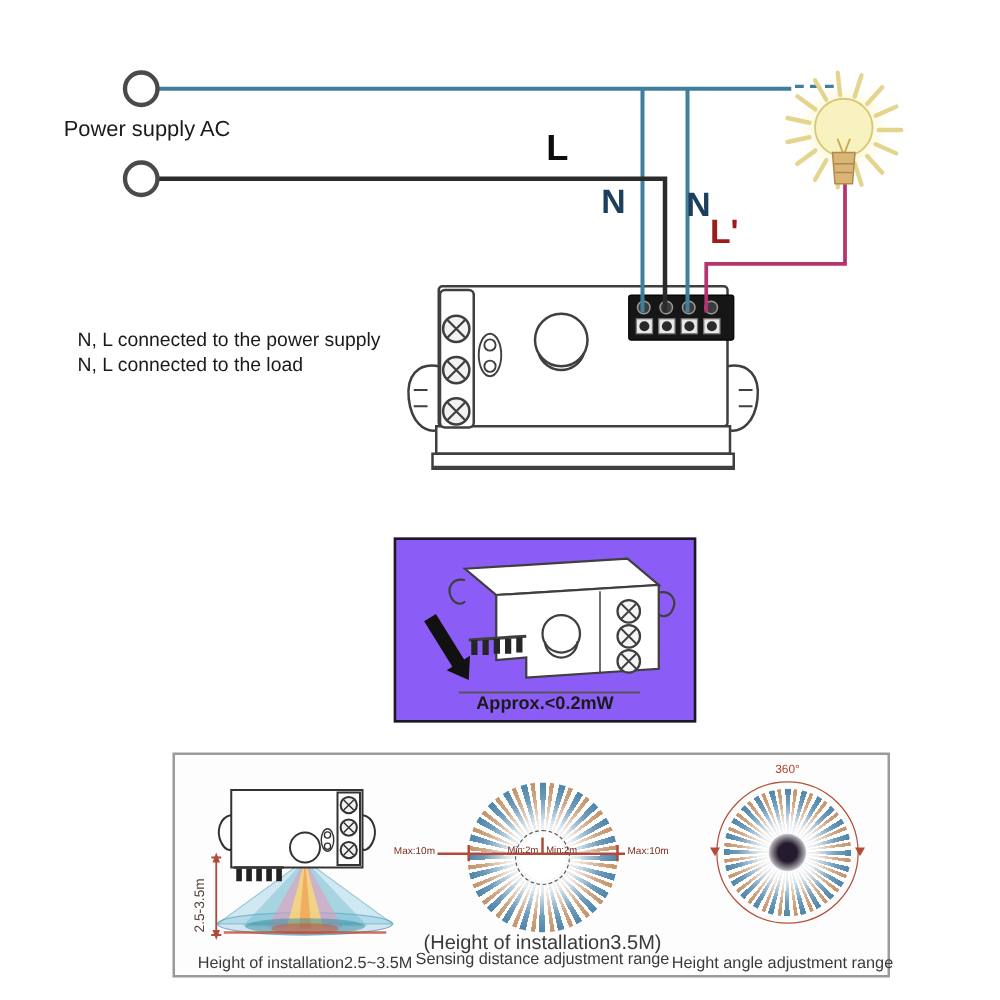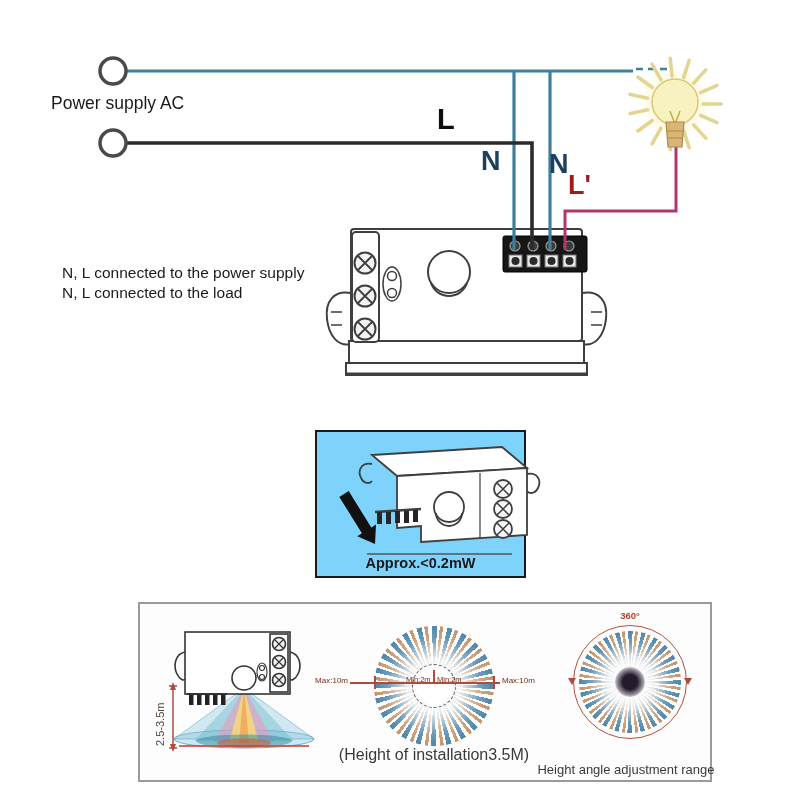--- a/index.html
+++ b/index.html
@@ -9,22 +9,22 @@
   .lbl{position:absolute;color:#1a1a1a;white-space:nowrap;}
   .lbl-power{left:31px;top:93px;font-size:17.5px;}
   .lbl-L{left:417px;top:103px;font-size:29px;font-weight:bold;color:#0d0d0d;}
   .lbl-N1{left:461px;top:146px;font-size:27px;font-weight:bold;color:#1c3f5e;}
   .lbl-N2{left:529px;top:149px;font-size:27px;font-weight:bold;color:#1c3f5e;}
   .lbl-Lp{left:548px;top:170px;font-size:27px;font-weight:bold;color:#9e1b1b;}
   .lbl-note1{left:42px;top:264px;font-size:15.5px;}
   .lbl-note2{left:42px;top:284px;font-size:15.5px;}
 
   
-  .power-box{position:absolute;left:295px;top:430px;width:211px;height:148px;
-             border:2.5px solid #1a1a1a;background:#7dd3fc;box-sizing:border-box;}
+  .power-box{position:absolute;left:295px;top:430px;width:242px;height:148px;
+             border:2.5px solid #1a1a1a;background:#8b5cf6;box-sizing:border-box;}
   .power-caption{position:absolute;left:0;right:0;top:123px;text-align:center;
                  font-size:14.5px;font-weight:bold;color:#1a1a1a;}
 
   
   .panel{position:absolute;left:118px;top:602px;width:574px;height:180px;
          border:2px solid #9a9a9a;background:#fdfdfd;box-sizing:border-box;}
   .caption{position:absolute;text-align:center;font-size:13px;color:#3a3a3a;white-space:nowrap;}
   .subcaption{position:absolute;text-align:center;font-size:16px;color:#3a3a3a;white-space:nowrap;}
 
   .sunburst{position:absolute;border-radius:50%;
@@ -33,21 +33,21 @@
       repeating-conic-gradient(from -2deg, #3f7ba3 0deg 5deg, #ffffff 5deg 7.6deg, #c08a5c 7.6deg 11deg, #ffffff 11deg 15deg);}
   .hole{position:absolute;border-radius:50%;background:#ffffff;}
   .dashring{position:absolute;border-radius:50%;border:1.5px dashed #555;box-sizing:border-box;}
   .redline{position:absolute;background:#b04a3a;}
   .minilbl{position:absolute;font-size:8px;color:#7a2a1a;white-space:nowrap;}
   .ring{position:absolute;border-radius:50%;border:1.5px solid #b5503a;box-sizing:border-box;}
   .darkcore{position:absolute;border-radius:50%;
     background:radial-gradient(circle, #241c2e 35%, rgba(36,28,46,0.5) 60%, rgba(36,28,46,0) 78%);}
   .ring-arrow{position:absolute;width:0;height:0;border-left:4px solid transparent;
     border-right:4px solid transparent;border-top:7px solid #b04a3a;}
-  .lbl-360{position:absolute;font-size:9.5px;font-weight:bold;color:#b5402a;text-align:center;}
+  .lbl-360{position:absolute;font-size:9.5px;font-weight:normal;color:#b5402a;text-align:center;}
   .dim-label{position:absolute;font-size:11px;color:#55433c;transform:rotate(-90deg);
              transform-origin:0 0;white-space:nowrap;}
 </style>
 </head>
 <body>
 
 <div class="page">
 
   <svg class="abs" style="left:0;top:0" width="800" height="430" viewBox="0 0 800 430">
     <defs>
@@ -247,33 +247,35 @@
       </g>
 
       <g stroke="#b04a3a" stroke-width="1.5">
         <path d="M6,66 V124"></path>
         <path d="M2,64 H10 M2,126 H10"></path>
         <polygon points="6,60 3,68 9,68" fill="#b04a3a" stroke="none"></polygon>
         <polygon points="6,130 3,122 9,122" fill="#b04a3a" stroke="none"></polygon>
       </g>
     </svg>
     <div class="dim-label" style="left:14px;top:142px">2.5-3.5m</div>
+    <div class="caption" style="left:4px;top:158px;width:200px">Height of installation2.5~3.5M</div>
 
     <div class="sunburst" style="left:234px;top:22px;width:120px;height:120px"></div>
     <div class="dashring" style="left:272px;top:60px;width:44px;height:44px"></div>
     <div class="hole" style="left:276px;top:64px;width:36px;height:36px"></div>
     <div class="redline" style="left:210px;top:78px;width:150px;height:2px"></div>
     <div class="redline" style="left:234px;top:72px;width:2px;height:13px"></div>
     <div class="redline" style="left:353px;top:72px;width:2px;height:13px"></div>
     <div class="redline" style="left:293px;top:66px;width:2px;height:13px"></div>
     <div class="minilbl" style="left:166px;top:72px;width:42px;text-align:right">Max:10m</div>
     <div class="minilbl" style="left:362px;top:72px">Max:10m</div>
     <div class="minilbl" style="left:266px;top:71px;font-size:7.5px">Min:2m</div>
     <div class="minilbl" style="left:297px;top:71px;font-size:7.5px">Min:2m</div>
     <div class="subcaption" style="left:194px;top:142px;width:200px">(Height of installation3.5M)</div>
+    <div class="caption" style="left:184px;top:155px;width:220px">Sensing distance adjustment range</div>
 
     <div class="ring" style="left:433px;top:21px;width:114px;height:114px"></div>
     <div class="sunburst" style="left:439px;top:27px;width:102px;height:102px"></div>
     <div class="darkcore" style="left:475px;top:63px;width:30px;height:30px"></div>
     <div class="ring-arrow" style="left:428px;top:74px"></div>
     <div class="ring-arrow" style="left:544px;top:74px"></div>
     <div class="lbl-360" style="left:460px;top:6px;width:60px">360°</div>
     <div class="caption" style="left:386px;top:158px;width:200px">Height angle adjustment range</div>
   </div>
 

